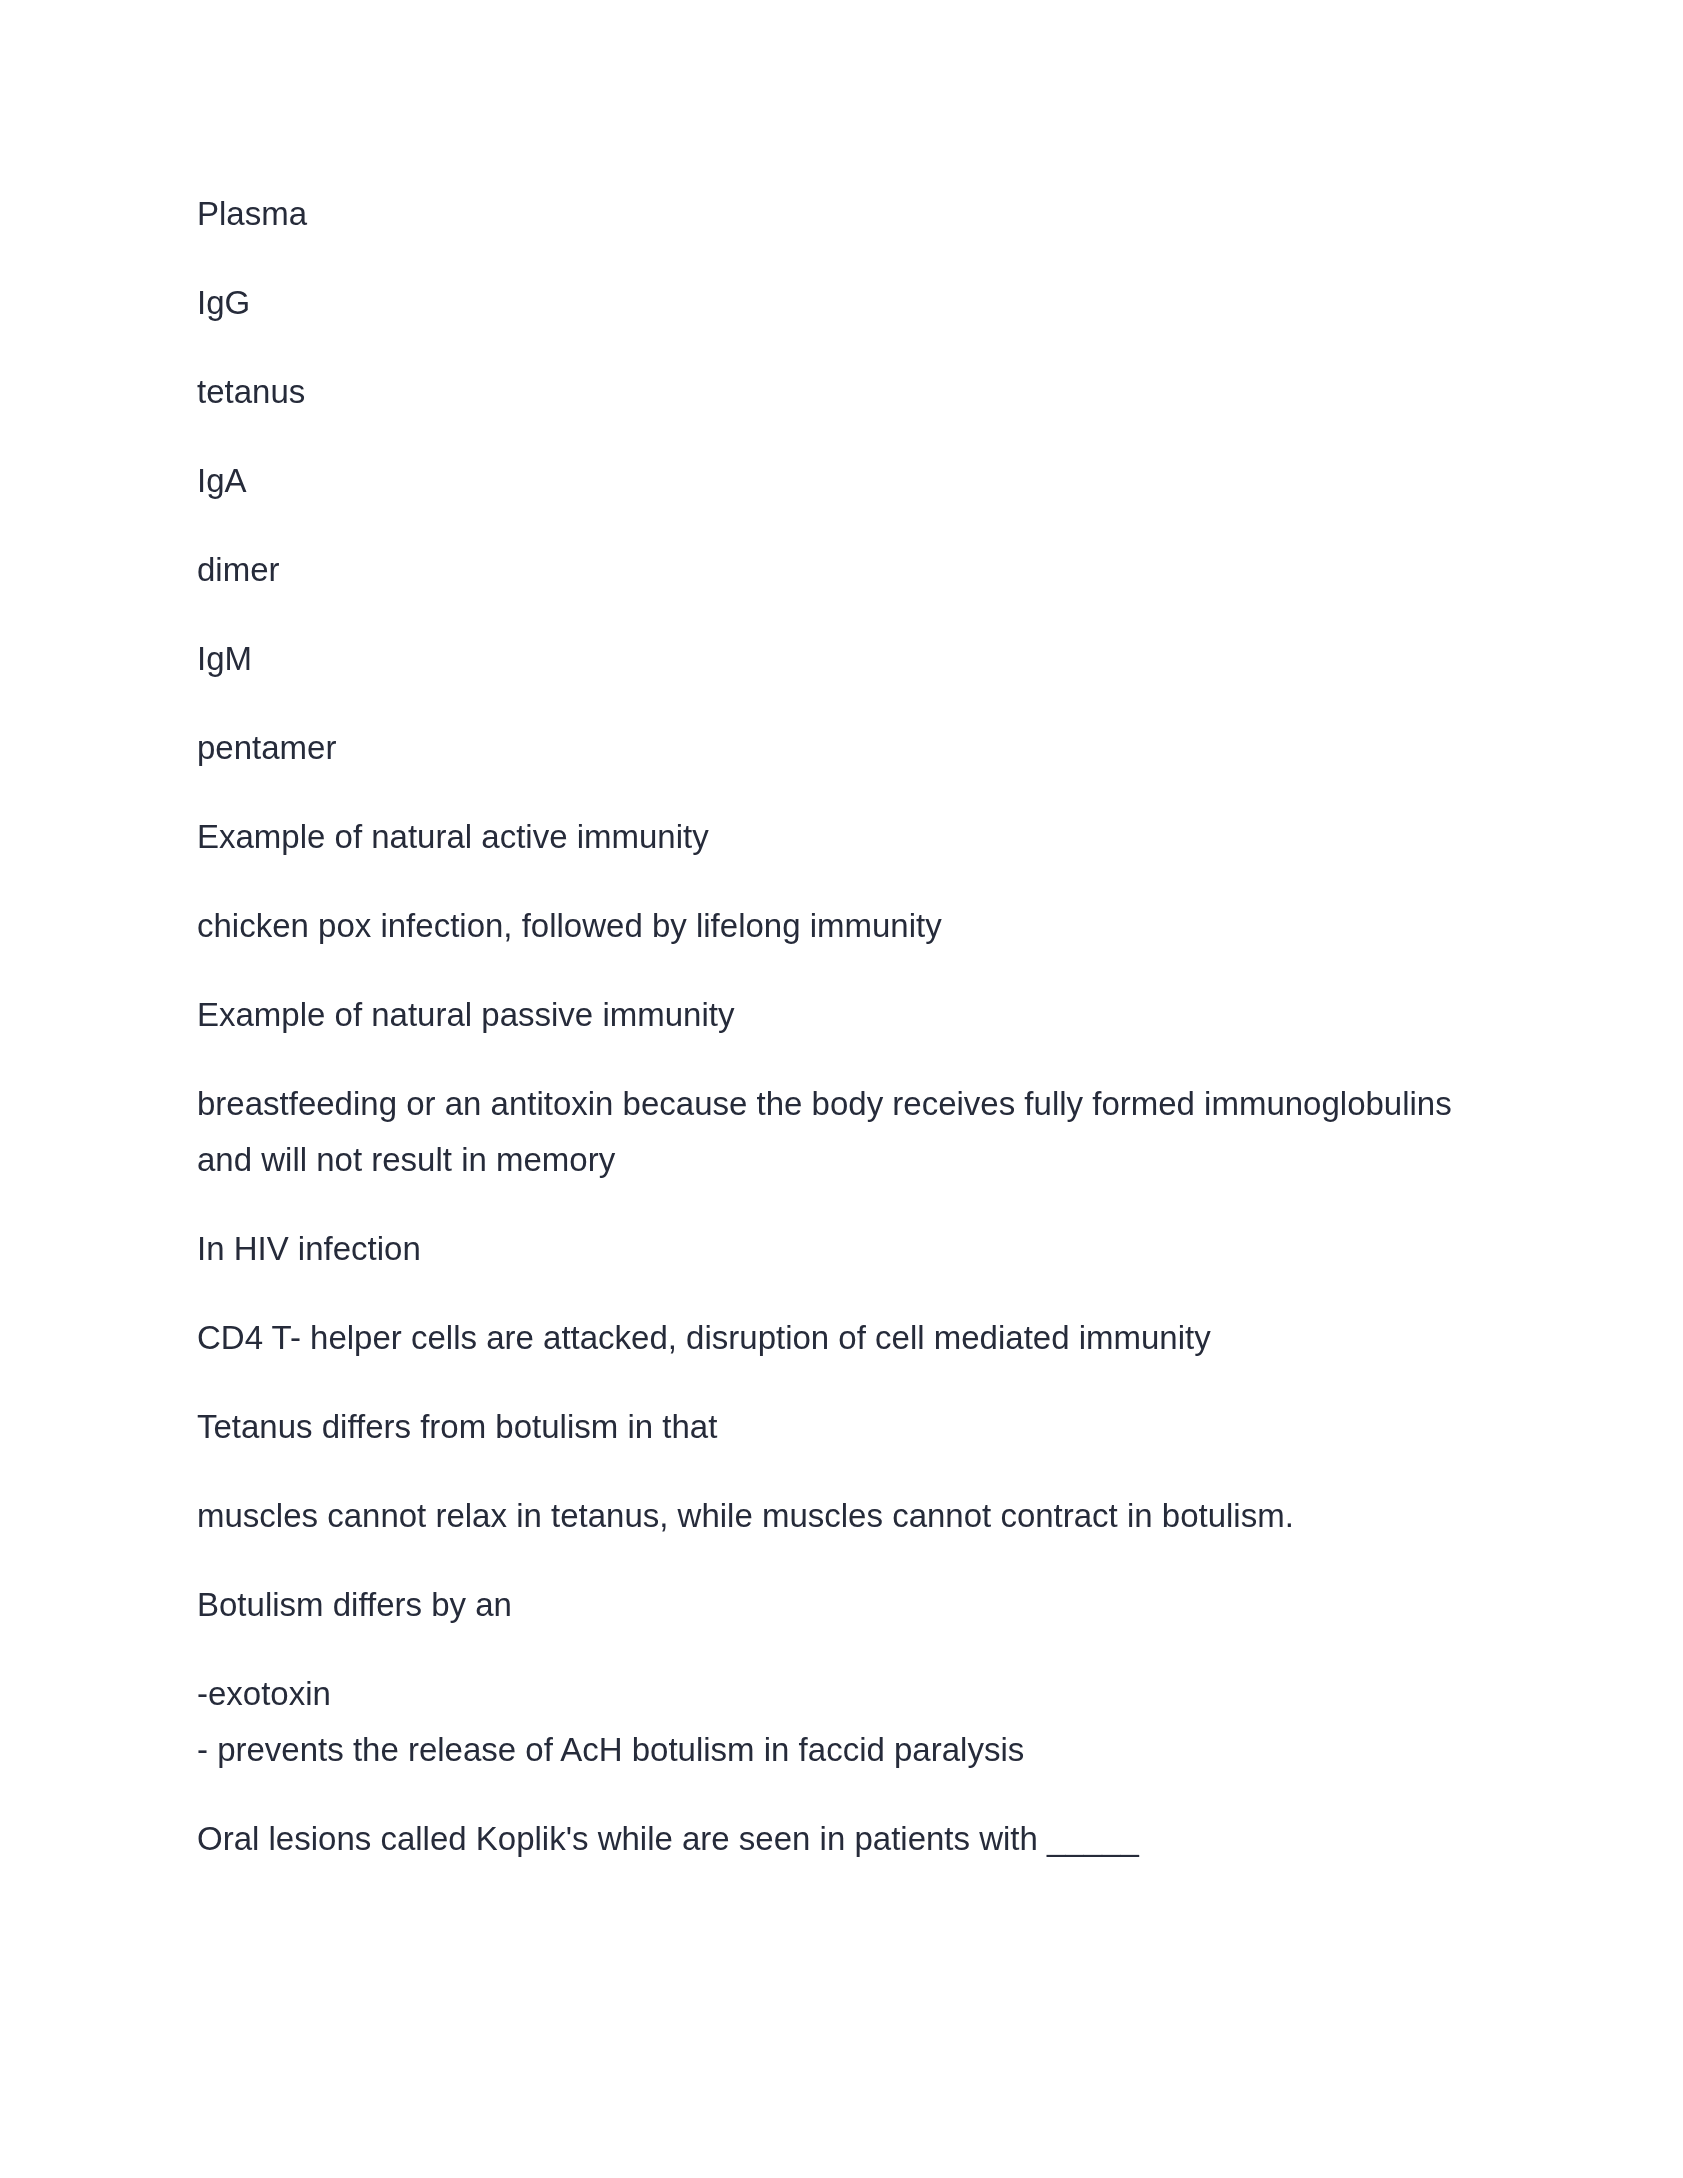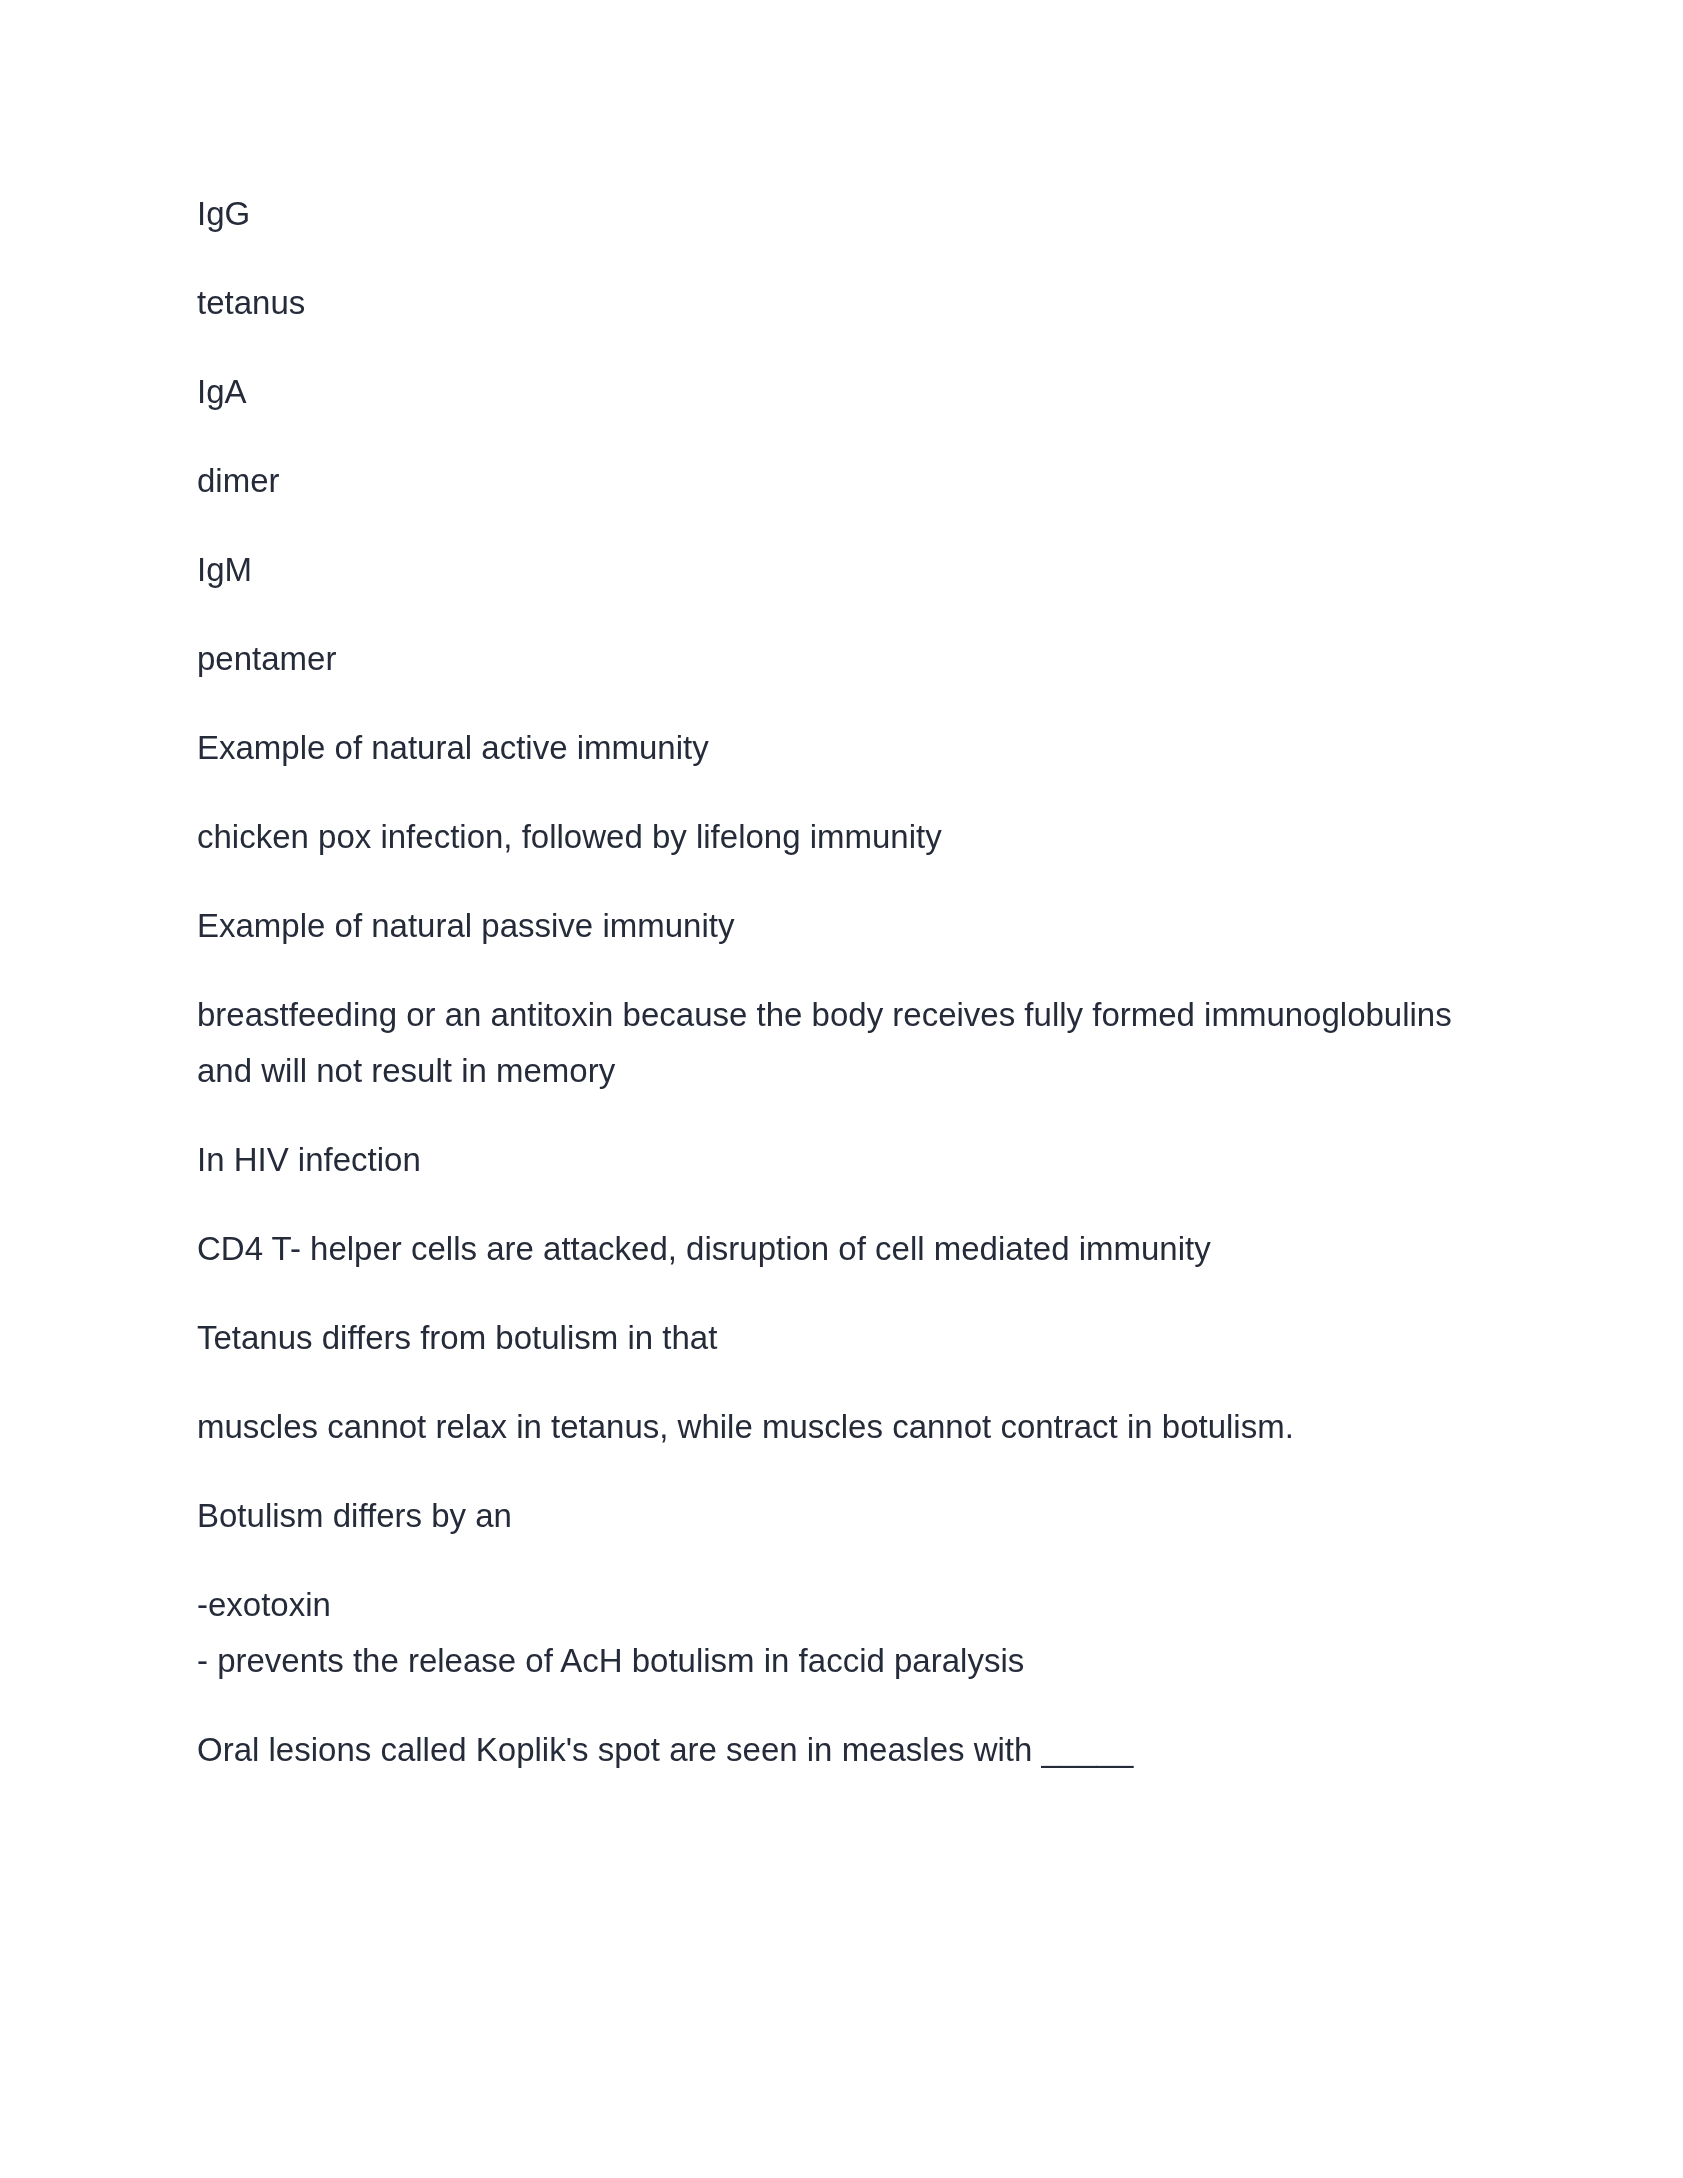--- a/index.html
+++ b/index.html
@@ -31,20 +31,21 @@
       font-weight: normal;
     }
     .definition {
       font-weight: normal;
     }
   </style>
 </head>
 <body>
 
 <div class="page">
+  <p class="item definition">Plasma</p>
 
   <p class="item term">IgG</p>
   <p class="item definition">tetanus</p>
 
   <p class="item term">IgA</p>
   <p class="item definition">dimer</p>
 
   <p class="item term">IgM</p>
   <p class="item definition">pentamer</p>
 
@@ -58,15 +59,15 @@
   <p class="item term">In HIV infection</p>
   <p class="item definition">CD4 T- helper cells are attacked, disruption of cell mediated immunity</p>
 
   <p class="item term">Tetanus differs from botulism in that</p>
   <p class="item definition">muscles cannot relax in tetanus, while muscles cannot contract in botulism.</p>
 
   <p class="item term">Botulism differs by an</p>
   <p class="item definition">-exotoxin
 - prevents the release of AcH botulism in faccid paralysis</p>
 
-  <p class="item term">Oral lesions called Koplik's spot are seen in measles with _____</p>
+  <p class="item term">Oral lesions called Koplik's while are seen in patients with _____</p>
 </div>
 
 
 </body></html>

